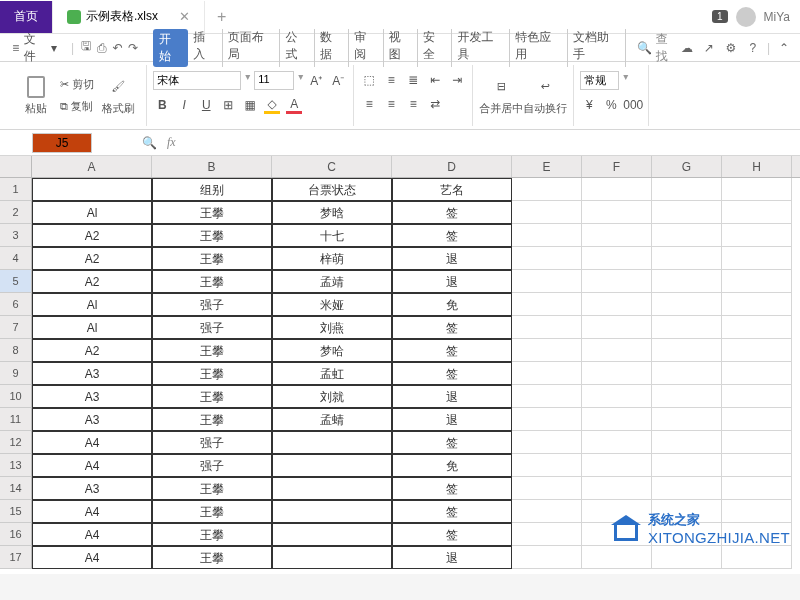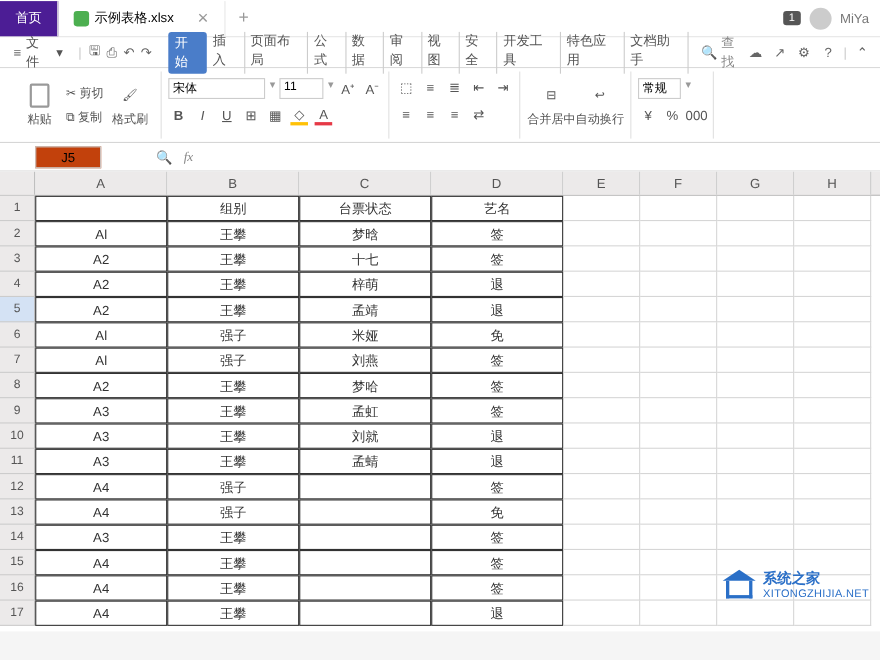--- a/index.html
+++ b/index.html
@@ -61,21 +61,21 @@
 .cell-row { display: flex; height: 23px; }
 .cell { border-right: 1px solid #d6d6d6; border-bottom: 1px solid #d6d6d6; font-size: 12px; text-align: center; line-height: 22px; color: #333; overflow: hidden; }
 .cell.wA, .cell.wB, .cell.wC, .cell.wD { width: 120px; }
 .cell.wE, .cell.wF, .cell.wG, .cell.wH { width: 70px; }
 .cell.databorder { border: 1px solid #333; }
 
 .watermark { position: absolute; right: 10px; bottom: 28px; display: flex; align-items: center; gap: 6px; font-size: 13px; color: #2a6fc7; font-weight: bold; }
 .wm-icon { width: 28px; height: 24px; position: relative; }
 .wm-house { width: 24px; height: 16px; border: 3px solid #2a6fc7; border-top: none; position: absolute; bottom: 0; }
 .wm-roof { width: 0; height: 0; border-left: 15px solid transparent; border-right: 15px solid transparent; border-bottom: 10px solid #2a6fc7; position: absolute; top: -2px; left: -3px; }
-.wm-text-sub { font-size: 10px; color: #2a6fc7; font-weight: normal; letter-spacing: 0.3px; text-align: right; }
+.wm-text-sub { font-size: 15px; color: #2a6fc7; font-weight: normal; letter-spacing: 0.3px; text-align: right; }
 </style>
 </head>
 <body>
 
 <div class="titlebar">
   <div class="tab home">首页</div>
   <div class="tab">
     <span class="tab-icon green"></span>
     <span>示例表格.xlsx</span>
     <span class="tab-close">✕</span>

